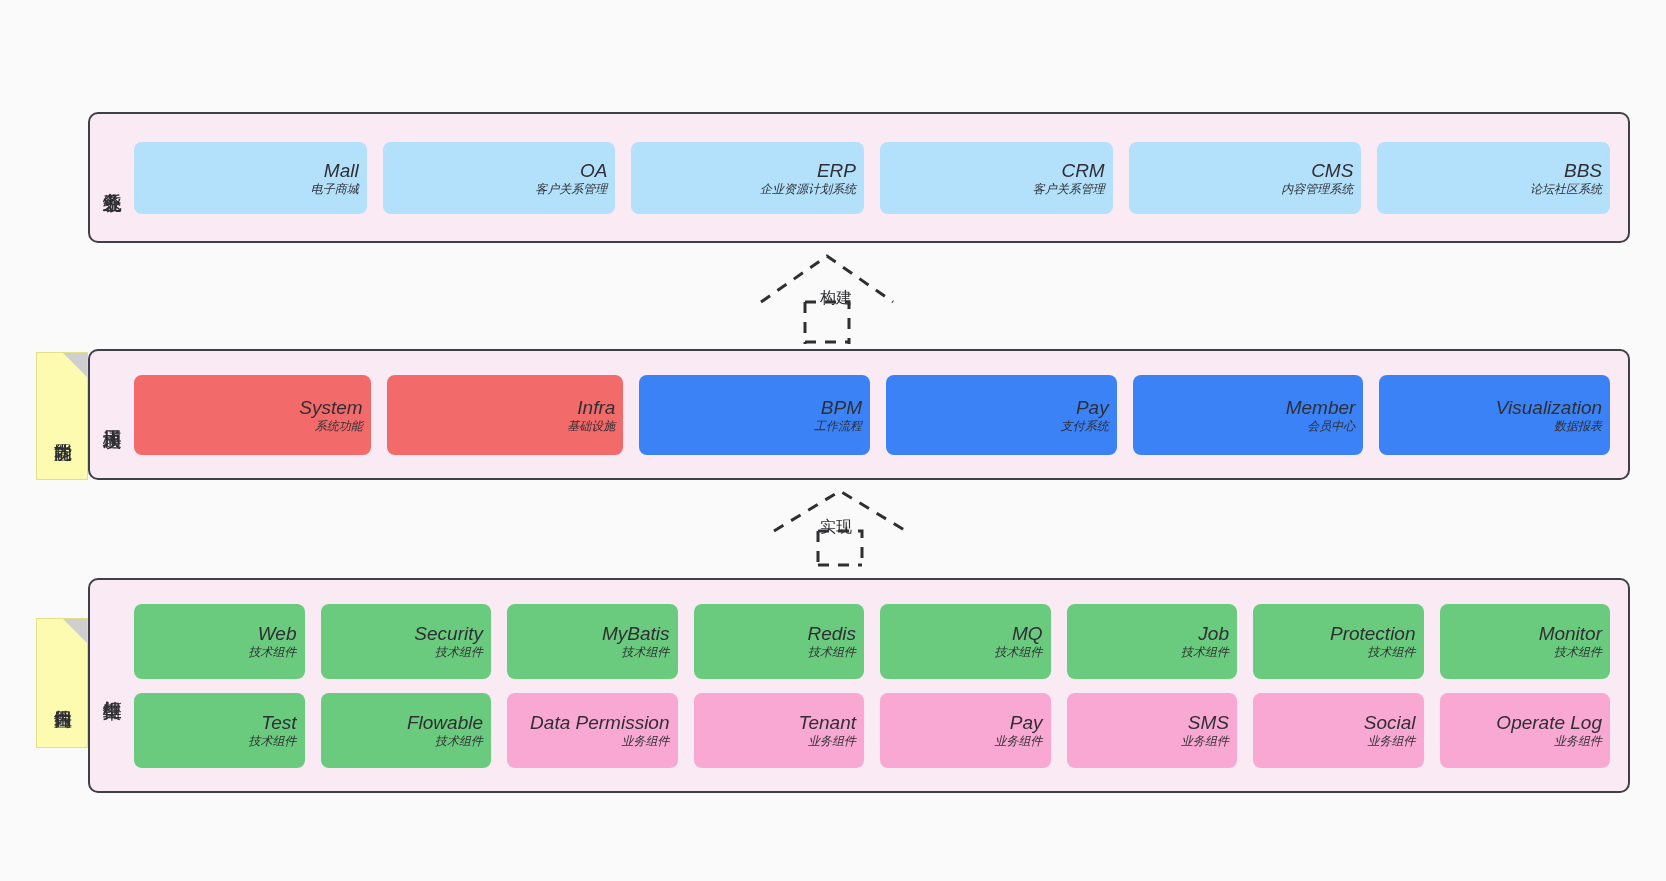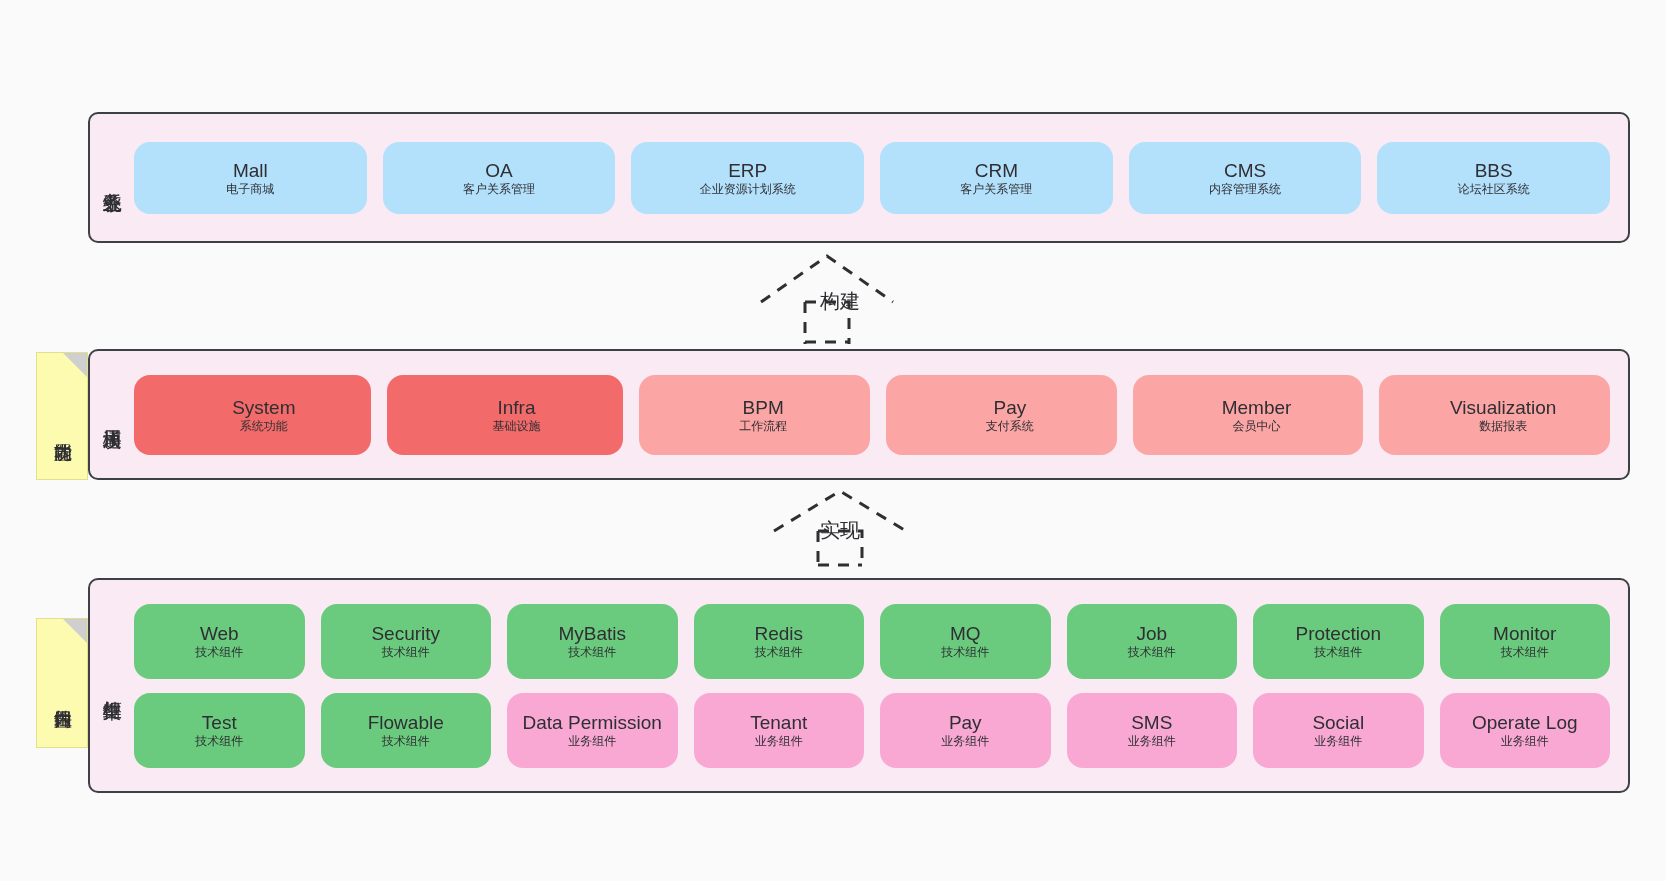--- a/index.html
+++ b/index.html
@@ -57,47 +57,48 @@
   }
   .row {
     display: flex;
     flex-direction: row;
     gap: 16px;
   }
 
   
   .card {
     flex: 1 1 0;
-    border-radius: 16px;
+    border-radius: 8px;
     display: flex;
     flex-direction: column;
-    align-items: center;
+    align-items: flex-end;
     justify-content: center;
     text-align: center;
     box-sizing: border-box;
     padding: 6px 8px;
     line-height: 1.22;
     color: #2f2f33;
     user-select: none;
+    font-style: italic;
   }
   .card .card-en {
     font-size: 19px;
     display: block;
   }
   .card .card-cn {
     font-size: 12px;
     display: block;
   }
   .card.two-line-en .card-en {
     max-width: 8.2em;
   }
 
   .c-blue        { background: #b3e0fb; }
   .c-red         { background: #f26a6a; padding-left: 31px; }
-  .c-pink        { background: #fca5a5; padding-left: 25px; }
+  .c-pink        { background: #3b82f6; padding-left: 25px; }
   .c-green       { background: #6acb7e; }
   .c-green-light { background: #f9a8d4; }
 
   
   #layer-business { left: 88px;  top: 112px; width: 1542px; height: 131px; }
   #layer-common   { left: 88px;  top: 349px; width: 1542px; height: 131px; }
   #layer-frame    { left: 88px;  top: 578px; width: 1542px; height: 215px; }
 
   #layer-business .layer-body { padding-left: 0; }
   #layer-business .card { height: 72px; }
@@ -136,21 +137,21 @@
   #note-cmp { left: 36px; top: 618px; height: 130px; }
 
   
   .connector {
     position: absolute;
     pointer-events: none;
   }
   .connector svg { display: block; overflow: visible; }
   .conn-label {
     position: absolute;
-    font-size: 20px;
+    font-size: 16px;
     color: #2f2f33;
     background: transparent;
     white-space: nowrap;
     user-select: none;
   }
   #conn-build   { left: 757px; top: 252px; width: 180px; height: 92px; }
   #conn-impl    { left: 770px; top: 487px; width: 180px; height: 80px; }
   #conn-build .conn-label { left: 63px; top: 36px; }
   #conn-impl  .conn-label { left: 50px; top: 30px; }
 </style>

